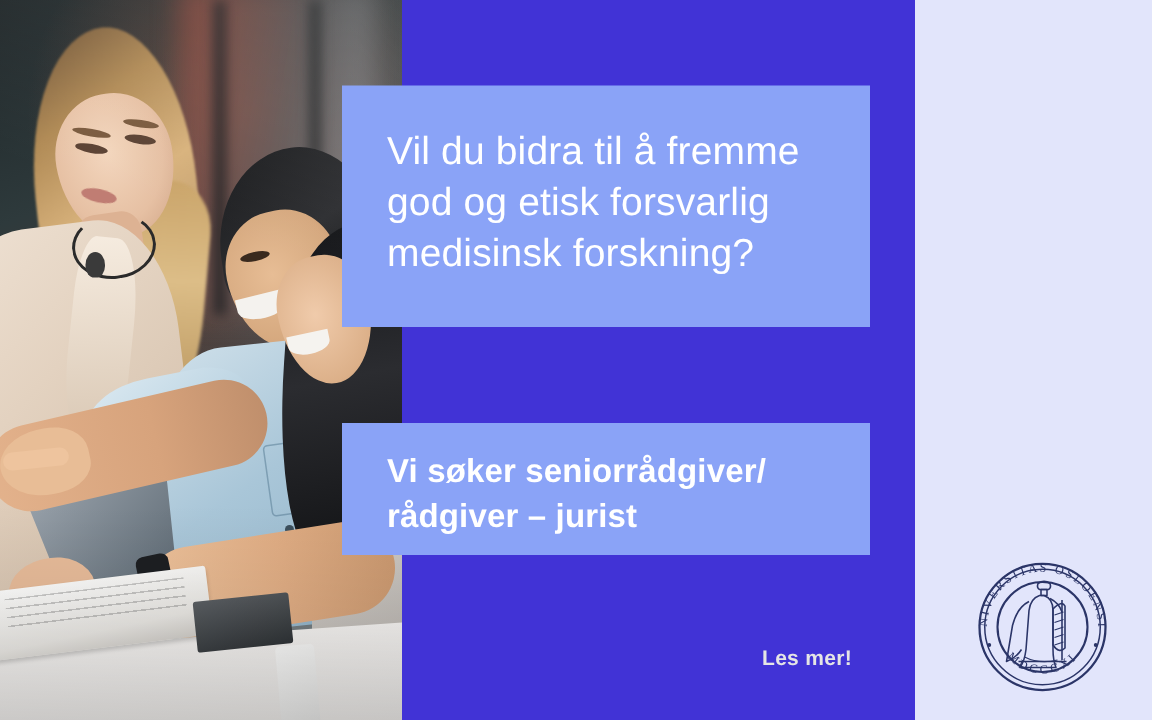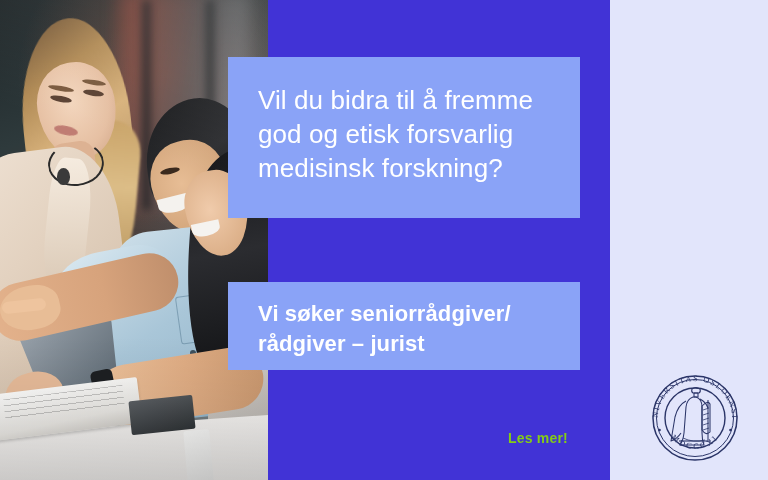--- a/index.html
+++ b/index.html
@@ -426,21 +426,21 @@
     letter-spacing: .1px;
     white-space: pre-line;
   }
 
   .cta {
     position: absolute;
     left: 508px;
     top: 430px;
     font-size: 14px;
     font-weight: 700;
-    color: #84cc16;
+    color: #e5e5e5;
     letter-spacing: .2px;
   }
 
   
   .right {
     position: absolute;
     left: 610px;
     top: 0;
     width: 158px;
     height: 480px;

